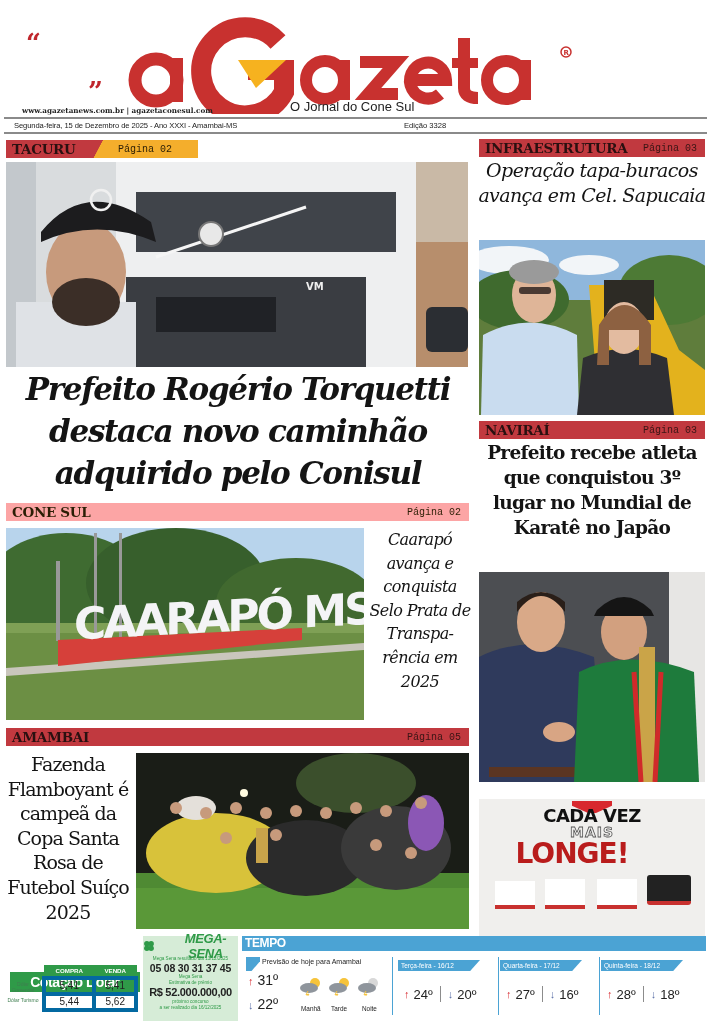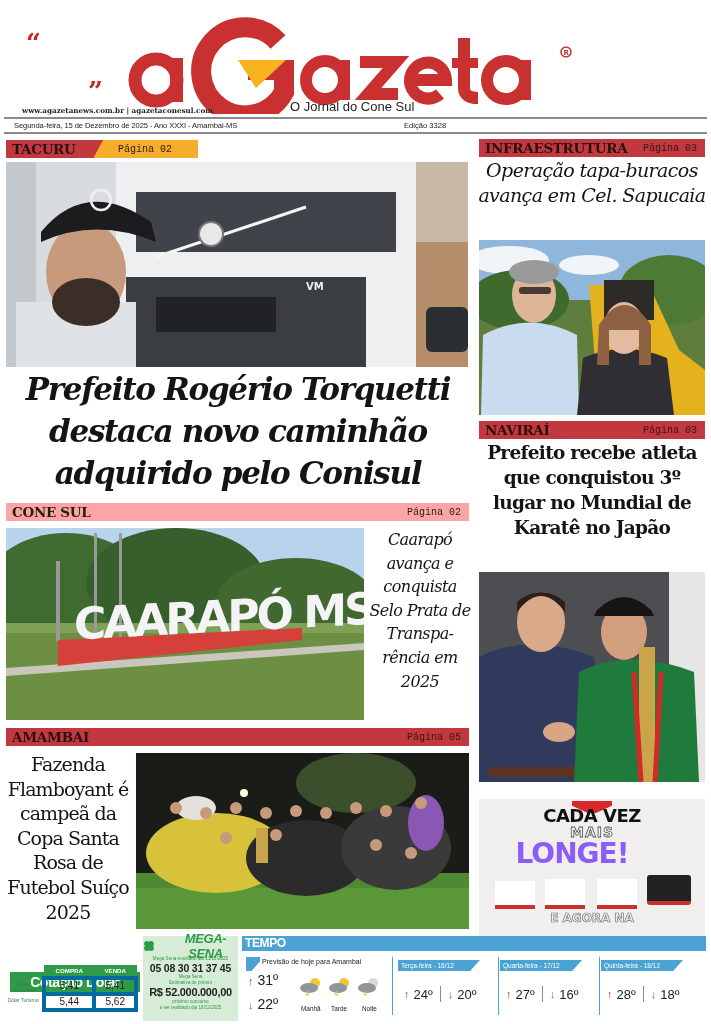--- a/index.html
+++ b/index.html
@@ -255,26 +255,25 @@
       <circle cx="275" cy="100" r="6"></circle>
     </g>
     <rect x="120" y="75" width="12" height="35" fill="#c9a44a"></rect>
   </svg>
 </div>
 
 <div class="abs" style="left:479px;top:787px;width:226px;height:142px;background:#f0efed;overflow:hidden;margin-top:12px;">
   <div class="abs" style="left:93px;top:2px;width:40px;height:12px;background:#d8282e;clip-path:polygon(0 0,100% 0,100% 40%,60% 100%,40% 100%,0 40%);"></div>
   <div class="abs" style="left:0;top:6px;width:226px;text-align:center;font-family:'DejaVu Sans',sans-serif;font-weight:bold;font-size:18px;color:#111;letter-spacing:-0.5px;">CADA VEZ</div>
   <div class="abs" style="left:0;top:25px;width:226px;text-align:center;font-family:'DejaVu Sans',sans-serif;font-weight:bold;font-size:14px;color:#f0efed;-webkit-text-stroke:0.8px #555;letter-spacing:1px;">MAIS</div>
-  <div class="abs" style="left:0;top:38px;width:186px;text-align:center;font-family:'DejaVu Sans',sans-serif;font-weight:bold;font-size:28px;color:#8b5cf6;letter-spacing:-1px;">LONGE!</div>
+  <div class="abs" style="left:0;top:38px;width:186px;text-align:center;font-family:'DejaVu Sans',sans-serif;font-weight:bold;font-size:28px;color:#b91c1c;letter-spacing:-1px;">LONGE!</div>
   <div class="abs" style="left:16px;top:82px;width:40px;height:28px;background:#fff;border-bottom:4px solid #c8312f;"></div>
   <div class="abs" style="left:66px;top:80px;width:40px;height:30px;background:#fff;border-bottom:4px solid #c8312f;"></div>
   <div class="abs" style="left:118px;top:80px;width:40px;height:30px;background:#fff;border-bottom:4px solid #c8312f;"></div>
   <div class="abs" style="left:168px;top:76px;width:44px;height:30px;background:#222;border-bottom:4px solid #c8312f;border-radius:3px;"></div>
-  <div class="abs" style="left:0;top:112px;width:226px;text-align:center;font-family:'DejaVu Sans',sans-serif;font-weight:bold;font-size:12px;color:#f0efed;-webkit-text-stroke:0.7px #777;">E AGORA NA</div>
 </div>
 
 <div class="abs dolar-head">Cotação Dólar</div>
 <div class="abs dolar-labels">
   <div>Dólar Comercial</div>
   <div>Dólar Turismo</div>
 </div>
 <table class="abs dolar-table">
   <thead>
     <tr>

